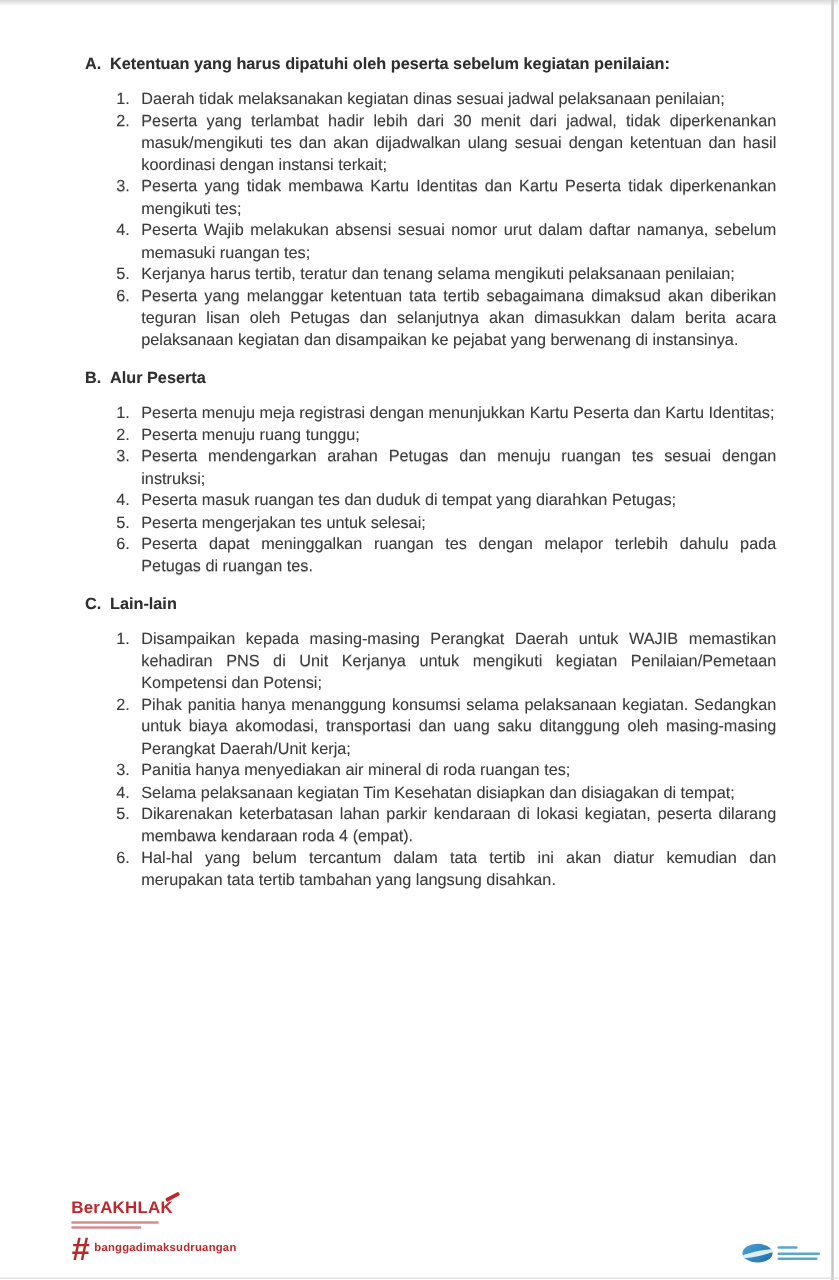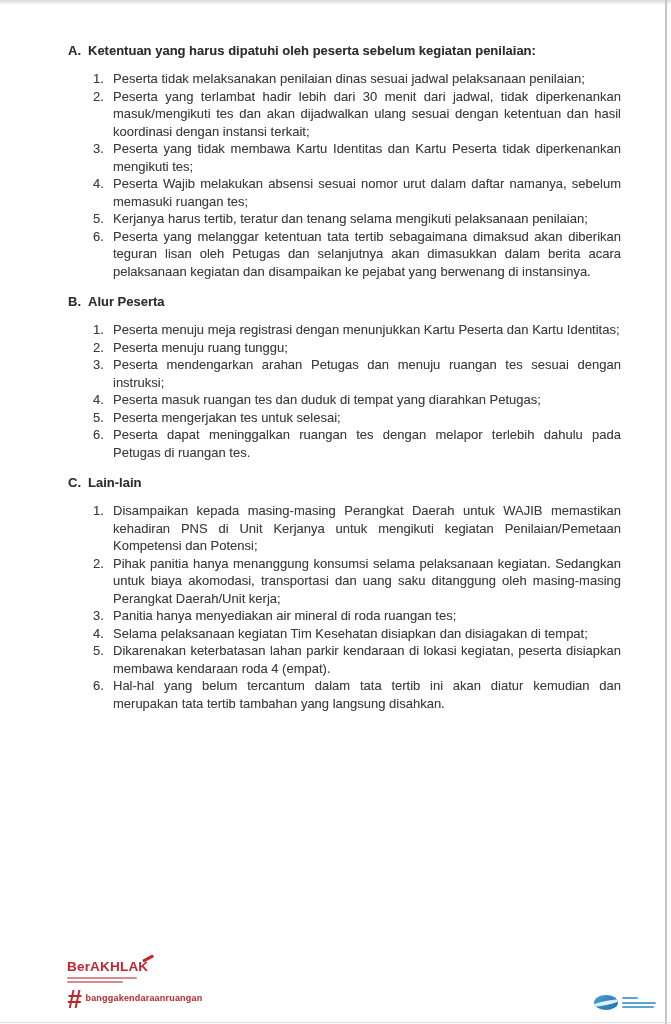--- a/index.html
+++ b/index.html
@@ -63,21 +63,21 @@
     content: counter(it) ".";
     position: absolute;
     left: -20px;
     top: 0;
   }
   .b { font-weight: normal; }
 
   
   .berakhlak {
     position: absolute;
-    left: 67px;
+    left: 57px;
     bottom: 12px;
     width: 130px;
   }
   .brand {
     position: relative;
     display: inline-block;
     color: #c0272d;
     font-weight: 800;
     font-size: 13.5px;
     letter-spacing: 0.2px;
@@ -159,21 +159,21 @@
   <div class="edge-bottom"></div>
 
   <div class="content">
 
     <div class="section">
       <div class="heading">
         <span class="letter">A.</span>
         <span class="title">Ketentuan yang harus dipatuhi oleh peserta sebelum kegiatan penilaian:</span>
       </div>
       <ol class="items">
-          <li><span>Peserta tidak melaksanakan penilaian dinas sesuai jadwal pelaksanaan penilaian;</span></li>
+          <li><span>Daerah tidak melaksanakan kegiatan dinas sesuai jadwal pelaksanaan penilaian;</span></li>
           <li><span>Peserta yang terlambat hadir lebih dari 30 menit dari jadwal, tidak diperkenankan masuk/mengikuti tes dan akan dijadwalkan ulang sesuai dengan ketentuan dan hasil koordinasi dengan instansi terkait;</span></li>
           <li><span>Peserta yang tidak membawa Kartu Identitas dan Kartu Peserta tidak diperkenankan mengikuti tes;</span></li>
           <li><span>Peserta </span><span class="b">Wajib</span><span> melakukan absensi sesuai nomor urut dalam daftar namanya, sebelum memasuki ruangan tes;</span></li>
           <li><span>Kerjanya harus tertib, teratur dan tenang selama mengikuti pelaksanaan penilaian;</span></li>
           <li><span>Peserta yang melanggar ketentuan tata tertib sebagaimana dimaksud akan diberikan teguran lisan oleh Petugas dan selanjutnya akan dimasukkan dalam berita acara pelaksanaan kegiatan dan disampaikan ke pejabat yang berwenang di instansinya.</span></li>
         </ol>
     </div>
 
     <div class="section">
       <div class="heading">
@@ -193,36 +193,36 @@
     <div class="section">
       <div class="heading">
         <span class="letter">C.</span>
         <span class="title">Lain-lain</span>
       </div>
       <ol class="items">
           <li><span>Disampaikan kepada masing-masing Perangkat Daerah untuk </span><span class="b">WAJIB</span><span> memastikan kehadiran PNS di Unit Kerjanya untuk mengikuti kegiatan Penilaian/Pemetaan Kompetensi dan Potensi;</span></li>
           <li><span>Pihak panitia hanya menanggung konsumsi selama pelaksanaan kegiatan. Sedangkan untuk biaya akomodasi, transportasi dan uang saku ditanggung oleh masing-masing Perangkat Daerah/Unit kerja;</span></li>
           <li><span>Panitia hanya menyediakan air mineral di roda ruangan tes;</span></li>
           <li><span>Selama pelaksanaan kegiatan Tim Kesehatan disiapkan dan disiagakan di tempat;</span></li>
-          <li><span>Dikarenakan keterbatasan lahan parkir kendaraan di lokasi kegiatan, peserta </span><span class="b">disiapkan</span><span> membawa kendaraan roda 4 (empat).</span></li>
+          <li><span>Dikarenakan keterbatasan lahan parkir kendaraan di lokasi kegiatan, peserta </span><span class="b">dilarang</span><span> membawa kendaraan roda 4 (empat).</span></li>
           <li><span>Hal-hal yang belum tercantum dalam tata tertib ini akan diatur kemudian dan merupakan tata tertib tambahan yang langsung disahkan.</span></li>
         </ol>
     </div>
 
   </div>
 
   <div class="berakhlak">
     <span class="brand">BerAKHLAK</span>
     <div class="tag-strip s1"></div>
     <div class="tag-strip s2"></div>
     <div class="hashtag-row">
       <span class="hash">#</span>
       <span class="hash-words">
         <span class="hash-word">bangga</span>
-        <span class="hash-word">kendaraan</span>
+        <span class="hash-word">dimaksud</span>
         <span class="hash-word">ruangan</span>
       </span>
     </div>
   </div>
 
   <div class="agency">
     <div class="agency-mark"></div>
     <div class="agency-lines">
       <div class="ag-strip a1"></div>
       <div class="ag-strip a2"></div>

